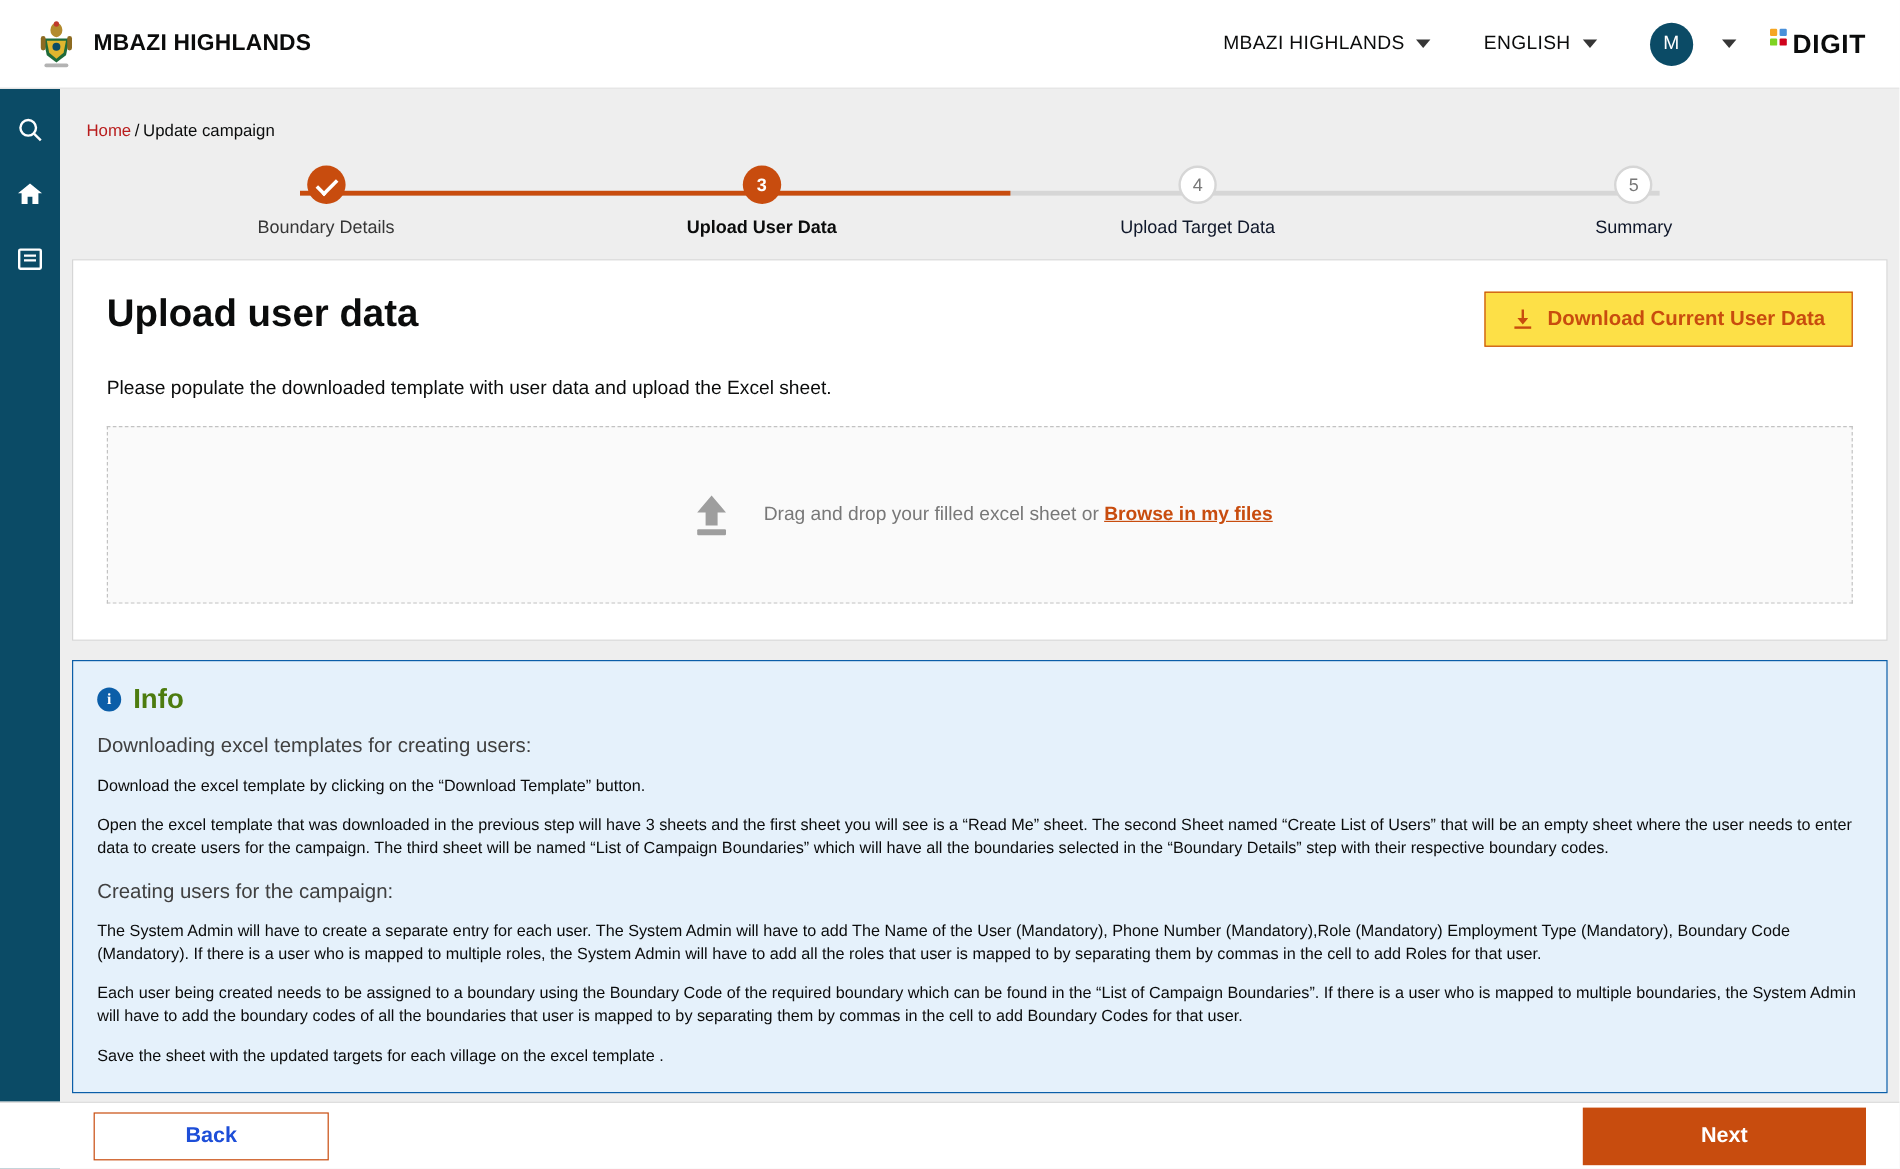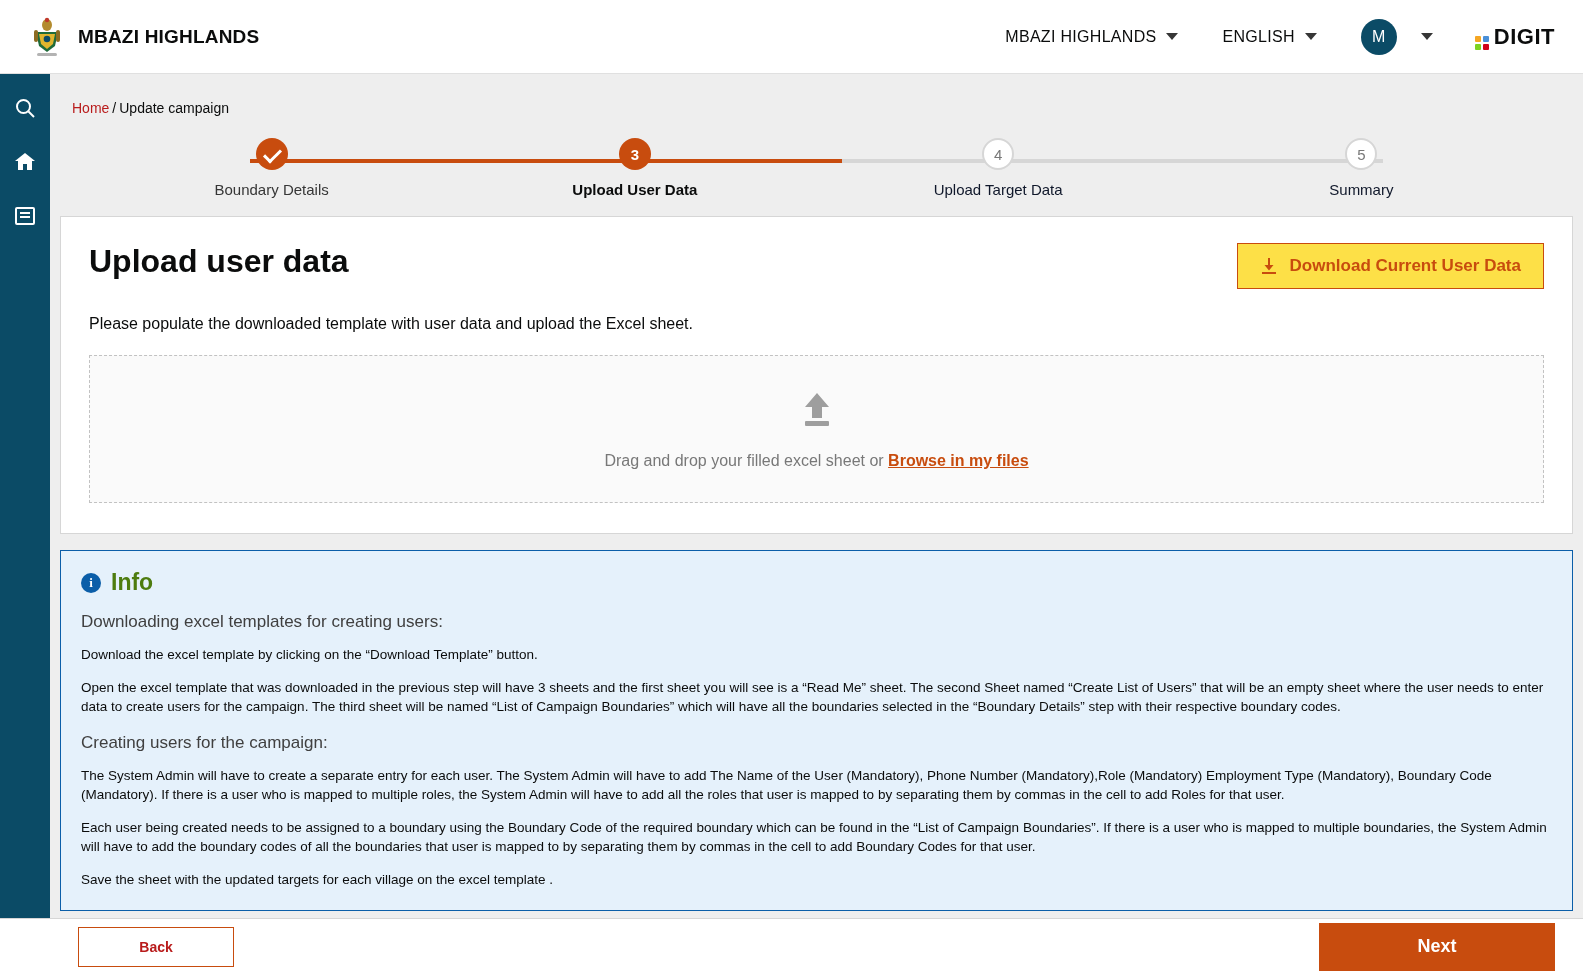--- a/index.html
+++ b/index.html
@@ -39,21 +39,21 @@
     border-left: 6px solid transparent; border-right: 6px solid transparent;
     border-top: 7px solid #363636; display: inline-block;
   }
   .avatar {
     width: 36px; height: 36px; border-radius: 50%; background: #0b4b66;
     color: #fff; font-size: 16px; display: flex; align-items: center; justify-content: center;
     margin-left: 8px;
   }
   .avatar-caret { margin-left: 14px; }
   .digit-logo {
-    display: flex; align-items: flex-end; gap: 5px; margin-left: 42px;
+    display: flex; align-items: flex-start; gap: 5px; margin-left: 28px;
   }
   .digit-dots { display: grid; grid-template-columns: 6px 6px; grid-gap: 2px; }
   .digit-dots i { width: 6px; height: 6px; display: block; border-radius: 1px; }
   .digit-word { font-size: 22px; font-weight: bold; color: #0b0c0c; letter-spacing: .5px; }
 
   
   .sidebar {
     position: absolute; top: 74px; left: 0; bottom: 0; width: 50px;
     background: #0b4b66; display: flex; flex-direction: column; align-items: center;
     padding-top: 22px; gap: 30px; z-index: 15;
@@ -113,21 +113,21 @@
     margin-left: auto; display: flex; align-items: center; gap: 12px;
     border: 1px solid #c84c0e; background: #fde047; color: #c84c0e;
     font-size: 17px; font-weight: bold; padding: 12px 22px; cursor: pointer;
     font-family: "Liberation Sans", sans-serif;
   }
   .dl-icon { width: 18px; height: 18px; display: block; }
   .card-sub { font-size: 16px; color: #0b0c0c; margin: 26px 0 0 0; }
 
   .dropzone {
     margin-top: 22px; border: 1px dashed #c2c2c2; background: #fafafa;
-    height: 148px; display: flex; flex-direction: column; align-items: center; justify-content: center;
+    height: 148px; display: flex; flex-direction: row; align-items: center; justify-content: center;
     gap: 22px;
   }
   .upload-icon { width: 42px; height: 42px; }
   .dz-text { font-size: 16px; color: #787878; }
   .dz-text .browse { color: #c84c0e; text-decoration: underline; font-weight: bold; cursor: pointer; }
 
   
   .info {
     margin: 16px 10px 0 10px; background: #e5f1fb; border: 1px solid #0b5ea8;
     padding: 18px 20px 20px 20px;
@@ -141,22 +141,22 @@
   .info-title { font-size: 23px; font-weight: bold; color: #4d7c0f; }
   .info-h { font-size: 17px; color: #404040; margin: 16px 0 0 0; }
   .info-p { font-size: 13.5px; color: #0b0c0c; margin: 13px 0 0 0; line-height: 1.45; }
 
   
   .footer {
     position: absolute; left: 0; right: 0; bottom: 0; height: 56px; background: #fff;
     border-top: 1px solid #d6d6d6; display: flex; align-items: center; z-index: 18;
   }
   .btn-back {
-    margin-left: 78px; width: 156px; height: 40px; border: 1px solid #c84c0e;
-    background: #fff; color: #b91c1c; font-size: 14px; font-weight: bold; cursor: pointer;
+    margin-left: 78px; width: 196px; height: 40px; border: 1px solid #c84c0e;
+    background: #fff; color: #1d4ed8; font-size: 18px; font-weight: bold; cursor: pointer;
     font-family: "Liberation Sans", sans-serif;
   }
   .btn-next {
     margin-left: auto; margin-right: 28px; width: 236px; height: 48px; border: none;
     background: #c84c0e; color: #fff; font-size: 18px; font-weight: bold; cursor: pointer;
     font-family: "Liberation Sans", sans-serif;
   }
 </style>
 </head>
 <body>

